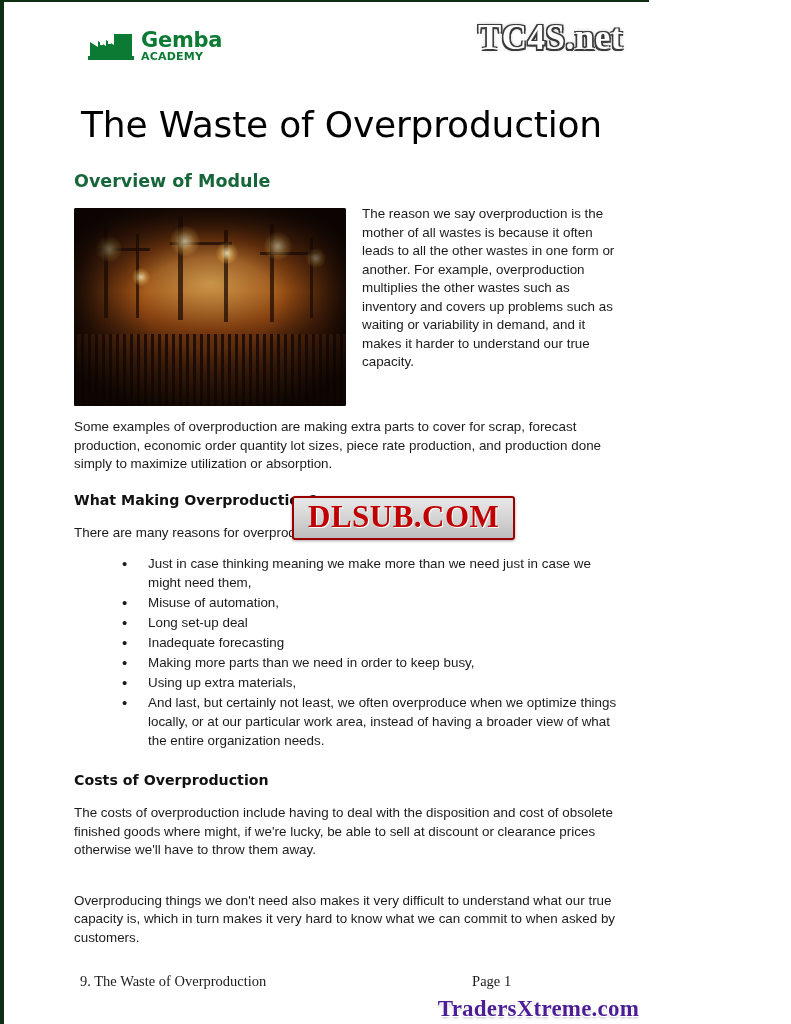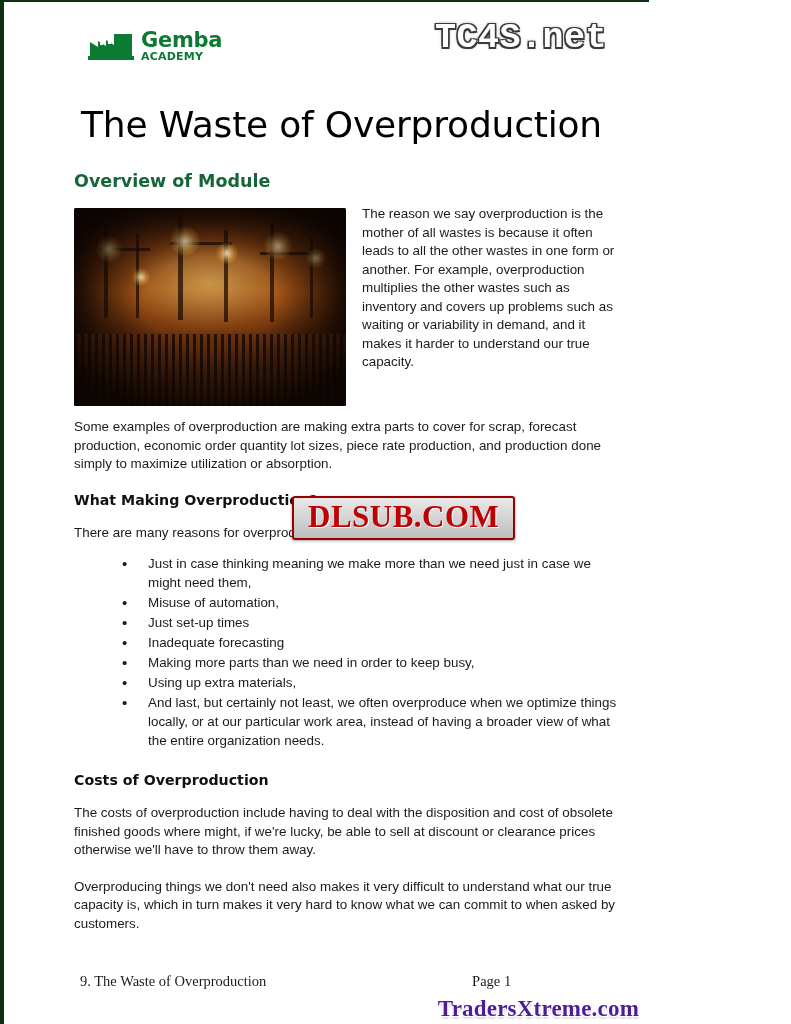--- a/index.html
+++ b/index.html
@@ -61,23 +61,23 @@
   }
   .logo-academy {
     font-size: 11px;
     font-weight: bold;
     color: #0b7a33;
     letter-spacing: 0.2px;
     font-family: "DejaVu Sans", sans-serif;
   }
   .watermark-tc4s {
     position: absolute;
-    right: 16px;
+    right: 0;
     top: 2px;
-    font-family: Liberation Mono, monospace;
+    font-family: Liberation Serif, serif;
     font-size: 35px;
     font-weight: bold;
     color: #ffffff;
     text-shadow:
       -1.5px -1.5px 0 #3a3a3a,
       1.5px -1.5px 0 #3a3a3a,
       -1.5px 1.5px 0 #3a3a3a,
       1.5px 1.5px 0 #3a3a3a,
       0 0 4px rgba(0,0,0,0.45);
     letter-spacing: 0.5px;
@@ -298,32 +298,32 @@
 
     <h3 class="sub-head">What Making Overproduction?</h3>
 
     <div class="block" style="margin-top:16px;">
       <p class="body-text">There are many reasons for overproduction, including:</p>
     </div>
 
     <ul class="causes">
       <li>Just in case thinking meaning we make more than we need just in case we might need them,</li>
       <li>Misuse of automation,</li>
-      <li>Just set-up times</li>
+      <li>Long set-up deal</li>
       <li>Inadequate forecasting</li>
       <li>Making more parts than we need in order to keep busy,</li>
       <li>Using up extra materials,</li>
       <li>And last, but certainly not least, we often overproduce when we optimize things locally, or at our particular work area, instead of having a broader view of what the entire organization needs.</li>
     </ul>
 
     <h3 class="sub-head" style="margin-top:22px;">Costs of Overproduction</h3>
 
     <div class="block" style="margin-top:16px;">
       <p class="body-text">The costs of overproduction include having to deal with the disposition and cost of obsolete finished goods where might, if we're lucky, be able to sell at discount or clearance prices otherwise we'll have to throw them away.</p>
-      <p class="body-text" style="margin-top:18px;">Overproducing things we don't need also makes it very difficult to understand what our true capacity is, which in turn makes it very hard to know what we can commit to when asked by customers.</p>
+      <p class="body-text" style="margin-top:32px;">Overproducing things we don't need also makes it very difficult to understand what our true capacity is, which in turn makes it very hard to know what we can commit to when asked by customers.</p>
     </div>
 
     <div class="watermark-dlsub">DLSUB.COM</div>
 
     <div class="footer">
       <div class="footer-left">9. The Waste of Overproduction</div>
       <div class="footer-center">Page 1</div>
     </div>
 
     <div class="watermark-traders">TradersXtreme.com</div>

